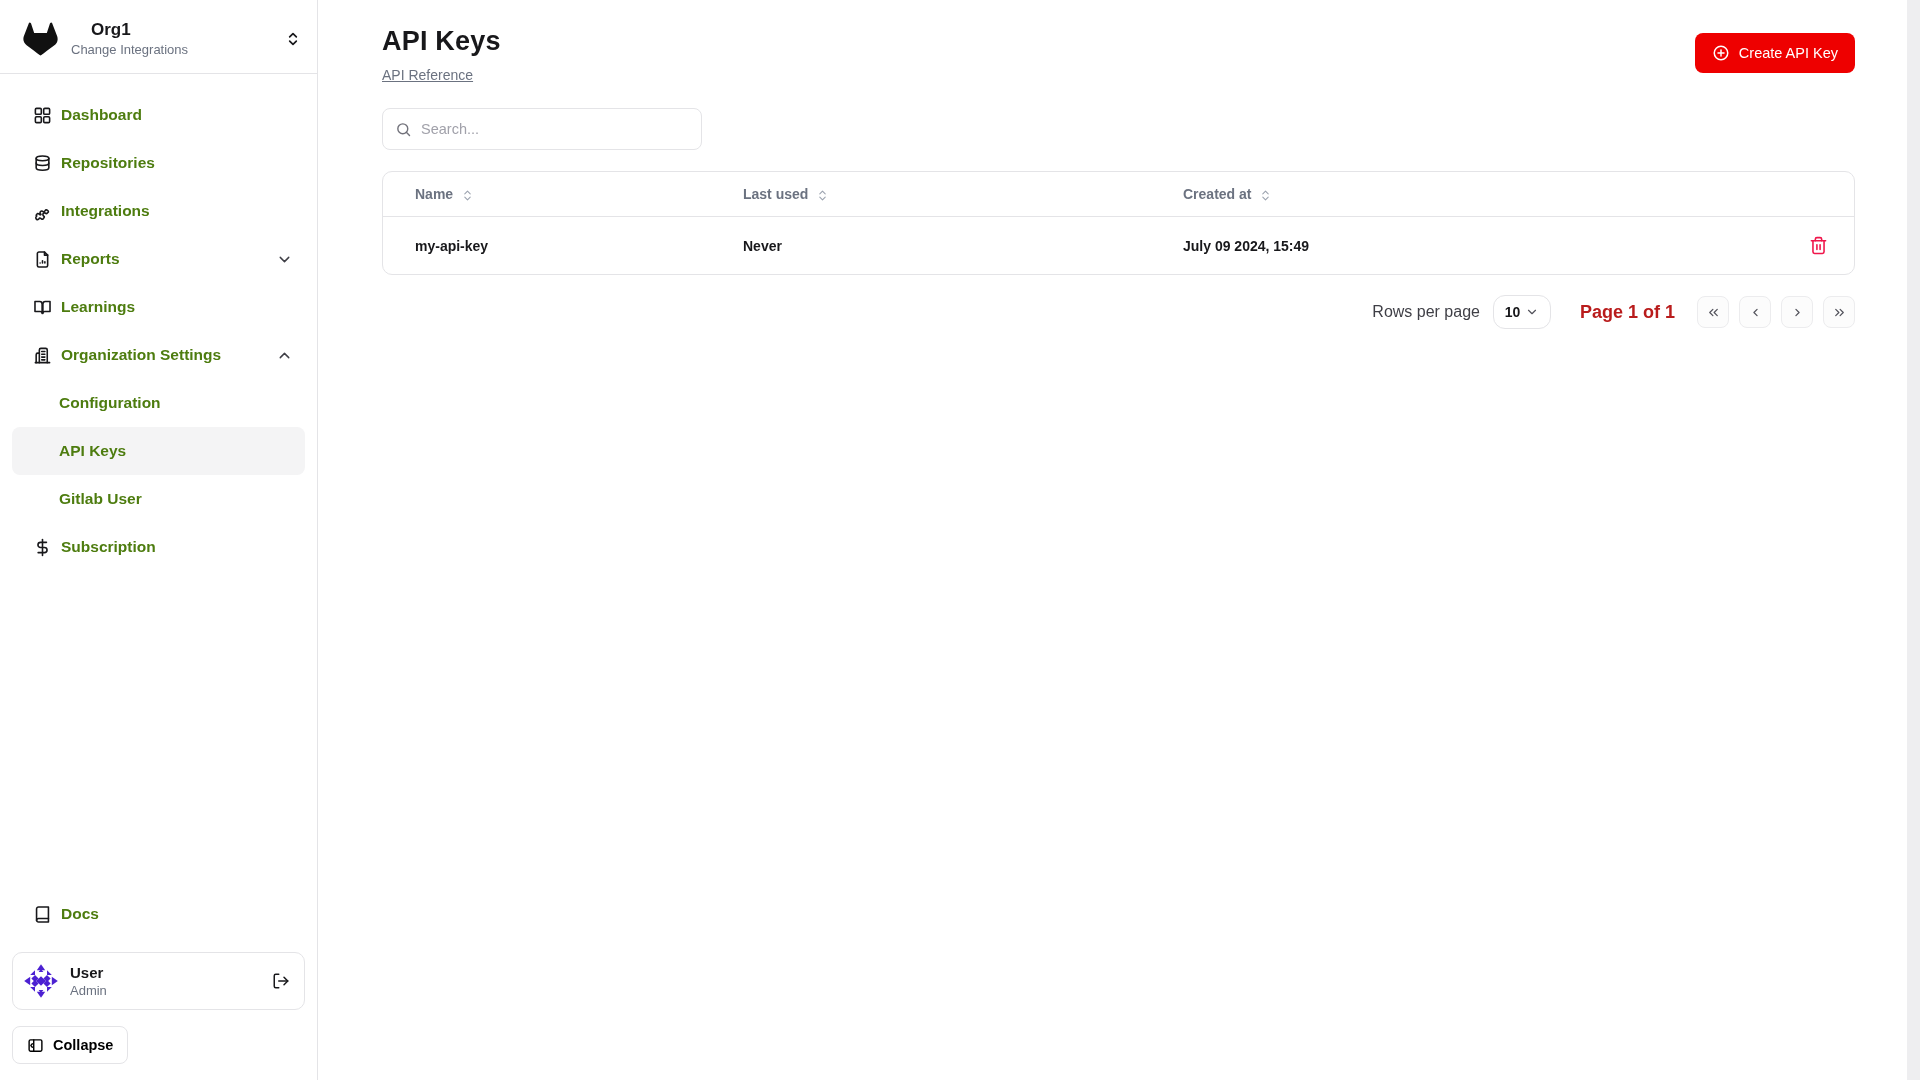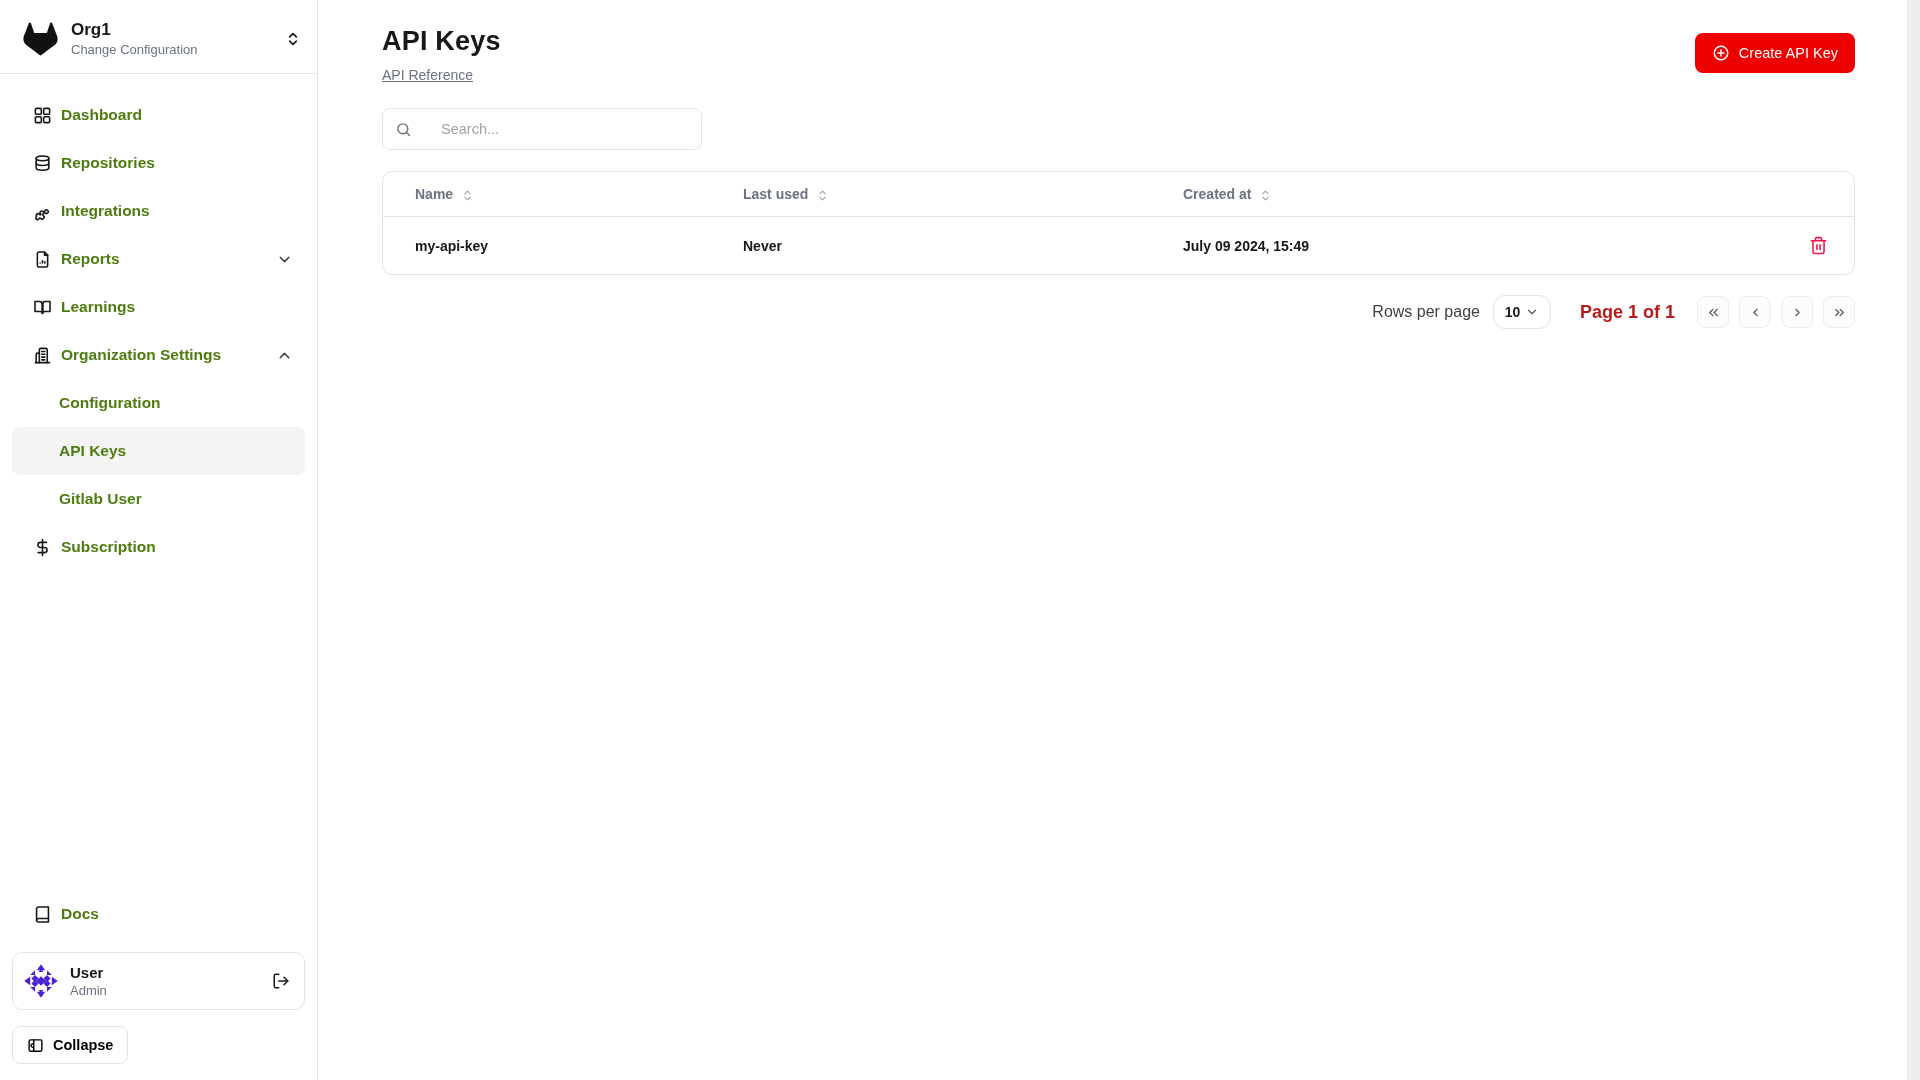--- a/index.html
+++ b/index.html
@@ -7,21 +7,21 @@
     font-family:"Liberation Sans","DejaVu Sans",sans-serif; color:#18181b; }
 
   .app { display:flex; width:1920px; height:1080px; position:relative; }
 
   
   .sidebar { width:318px; min-width:318px; height:100%; border-right:1px solid #e4e4e7;
     display:flex; flex-direction:column; background:#fff; }
   .org-header { display:flex; align-items:center; gap:12px; padding:20px 14px 16px 22px; }
   .org-logo { width:37px; height:34px; flex:none; }
   .org-text { flex:1; min-width:0; }
-  .org-name { font-size:17px; font-weight:700; line-height:20px; }
+  .org-name { font-size:17px; font-weight:700; line-height:20px;margin-left:20px; }
   .org-sub { font-size:13px; color:#6b7280; margin-top:2px; }
   .org-chevron { color:#18181b; width:20px; height:20px; cursor:pointer; }
   .sidebar-divider { height:1px; background:#e4e4e7; width:100%; }
 
   .nav { padding:17px 12px 0 12px; display:flex; flex-direction:column; }
   .nav-item { height:48px; display:flex; align-items:center; gap:9px; padding:0 10px 0 21px;
     border-radius:8px; font-size:15.5px; font-weight:600; cursor:pointer; color:#4d7c0f; }
   .nav-item .nicon { width:19px; height:19px; flex:none; color:#18181b; }
   .nav-item .nlabel { flex:1; }
   .nav-item .chev { width:17px; height:17px; color:#3f3f46; margin-right:2px; }
@@ -50,21 +50,21 @@
   .create-btn { position:absolute; top:33px; right:65px; height:40px; display:flex;
     align-items:center; gap:9px; padding:0 17px; border:none; border-radius:8px;
     background:#ee0000; color:#fff; font-size:14.5px; font-weight:500; cursor:pointer;
     font-family:inherit; }
   .create-btn .bicon { width:18px; height:18px; }
 
   .search-wrap { margin-top:24px; width:320px; height:42px; border:1px solid #e4e4e7;
     border-radius:8px; display:flex; align-items:center; padding:0 12px; gap:9px; background:#fff; }
   .search-wrap .sicon { width:17px; height:17px; color:#71717a; flex:none; }
   .search-input { border:none; outline:none; flex:1; font-size:14.5px; font-family:inherit;
-    color:#701a75; background:transparent;margin-left:20px; }
+    color:#701a75; background:transparent; }
   .search-input::placeholder { color:#a1a1aa; }
 
   .table-card { margin-top:21px; border:1px solid #e4e4e7; border-radius:10px; overflow:hidden; }
   .t-header { display:flex; align-items:center; height:45px; border-bottom:1px solid #e4e4e7; }
   .t-row { display:flex; align-items:center; height:57px; }
   .col-name { width:360px; padding-left:32px; }
   .col-last { width:440px; }
   .col-created { flex:1; }
   .col-actions { width:72px; display:flex; justify-content:center; }
   .th { display:flex; align-items:flex-end; gap:8px; font-size:14px; font-weight:600;
@@ -99,21 +99,21 @@
 <div class="app">
 
   <aside class="sidebar">
 
     <div class="org-header">
       <svg class="org-logo" viewBox="0 0 24 24">
         <path fill="#111111" d="m23.6 9.59-.03-.08-3.27-8.52a.85.85 0 0 0-.34-.4.87.87 0 0 0-1 .05.87.87 0 0 0-.29.44l-2.2 6.75H7.54L5.33 1.08a.86.86 0 0 0-.29-.44.87.87 0 0 0-1-.05.86.86 0 0 0-.34.4L.43 9.5l-.03.09a6.07 6.07 0 0 0 2.01 7.01l.01.01.03.02 4.98 3.73 2.46 1.86 1.5 1.13a1 1 0 0 0 1.22 0l1.5-1.13 2.46-1.86 5.01-3.75h.01a6.07 6.07 0 0 0 2.01-7.02Z"></path>
       </svg>
       <div class="org-text">
         <div class="org-name">Org1</div>
-        <div class="org-sub">Change Configuration</div>
+        <div class="org-sub">Change Integrations</div>
       </div>
       <svg class="org-chevron stroke" viewBox="0 0 24 24">
         <polyline points="8 9.5 12 5.5 16 9.5"></polyline>
           <polyline points="8 14.5 12 18.5 16 14.5"></polyline>
       </svg>
     </div>
 
     <div class="sidebar-divider"></div>
 
     <nav class="nav">

